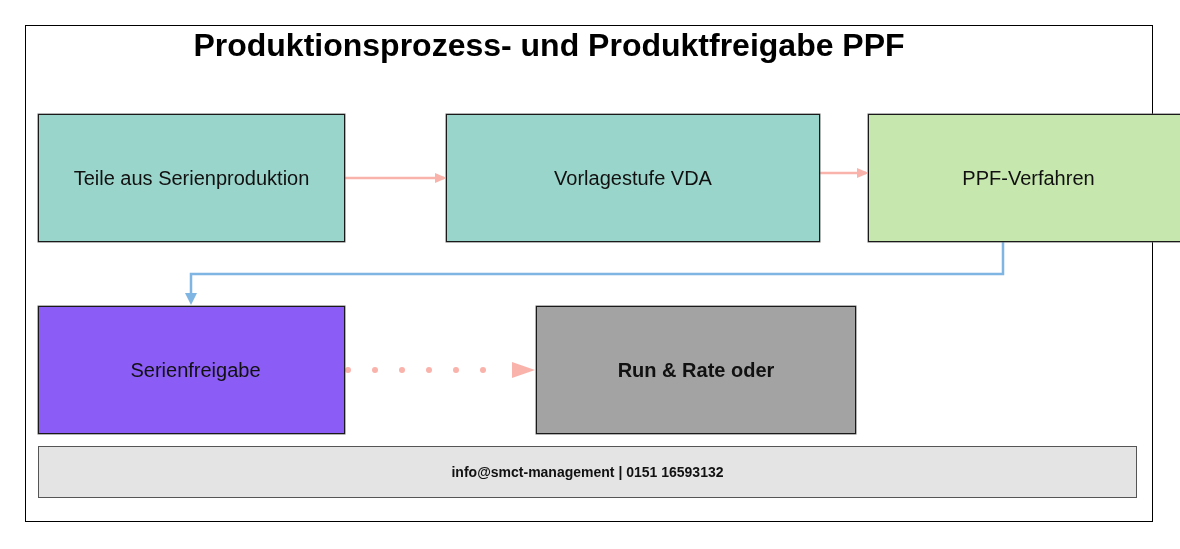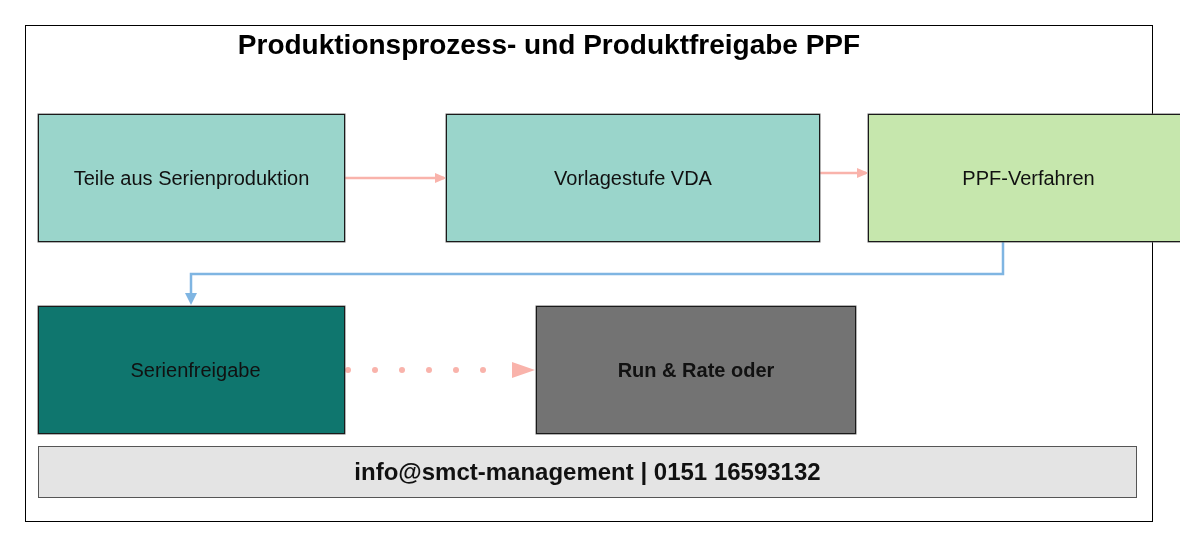--- a/index.html
+++ b/index.html
@@ -1,27 +1,27 @@
 <!DOCTYPE html>
 <html><head>
 <meta charset="utf-8">
 <style>
   html, body { margin: 0; padding: 0; background: #ffffff; }
   body { width: 1180px; height: 549px; position: relative; overflow: hidden; font-family: "Liberation Sans", sans-serif; }
   .frame { position: absolute; left: 25px; top: 25px; width: 1128px; height: 497px; border: 1px solid #000; box-sizing: border-box; }
-  .title { position: absolute; left: 25px; top: 27px; width: 1048px; text-align: center; font-weight: bold; font-size: 28px; color: #000; line-height: 36px; }
+  .title { position: absolute; left: 25px; top: 27px; width: 1048px; text-align: center; font-weight: bold; font-size: 32px; color: #000; line-height: 36px; }
   .node { position: absolute; box-sizing: border-box; border: 1px solid #1a1a1a; display: flex; align-items: center; justify-content: center; text-align: center; font-size: 20px; line-height: 26px; color: #111; box-shadow: 0 0 0 0.5px #666; }
   .node span { display: block; }
   .bold { font-weight: bold; }
   #n1 { left: 38px; top: 114px; width: 307px; height: 128px; }
   #n2 { left: 446px; top: 114px; width: 374px; height: 128px; }
   #n3 { left: 868px; top: 114px; width: 321px; height: 128px; }
   #n4 { left: 38px; top: 306px; width: 307px; height: 128px; }
   #n5 { left: 536px; top: 306px; width: 320px; height: 128px; }
-  .footer { position: absolute; left: 38px; top: 446px; width: 1099px; height: 52px; box-sizing: border-box; border: 1px solid #555; background: #e4e4e4; display: flex; align-items: center; justify-content: center; font-weight: bold; font-size: 24px; color: #111; }
+  .footer { position: absolute; left: 38px; top: 446px; width: 1099px; height: 52px; box-sizing: border-box; border: 1px solid #555; background: #e4e4e4; display: flex; align-items: center; justify-content: center; font-weight: bold; font-size: 14px; color: #111; }
   svg.edges { position: absolute; left: 0; top: 0; width: 1180px; height: 549px; pointer-events: none; }
 </style>
 </head>
 <body>
 
 <div class="frame"></div>
 <div class="title">Produktionsprozess- und Produktfreigabe PPF</div>
 
 <svg class="edges" xmlns="http://www.w3.org/2000/svg">
   <defs>
@@ -55,24 +55,24 @@
 <div class="node" id="n2" style="background: rgb(154, 213, 203);">
   <div>
       <span>Vorlagestufe VDA</span>
     </div>
 </div>
 <div class="node" id="n3" style="background: rgb(198, 231, 173);">
   <div>
     <span>PPF-Verfahren</span>
   </div>
 </div>
-<div class="node" id="n4" style="background: #0f766e; padding-left: 8px;">
+<div class="node" id="n4" style="background: #8b5cf6; padding-left: 8px;">
   <div>
       <span>Serienfreigabe</span>
     </div>
 </div>
-<div class="node bold" id="n5" style="background: #737373;">
+<div class="node bold" id="n5" style="background: #a3a3a3;">
   <div>
     <span>Run &amp; Rate oder</span>
   </div>
 </div>
 
 <div class="footer" style="background: rgb(228, 228, 228);">info@smct-management | 0151 16593132</div>
 
 </body></html>

